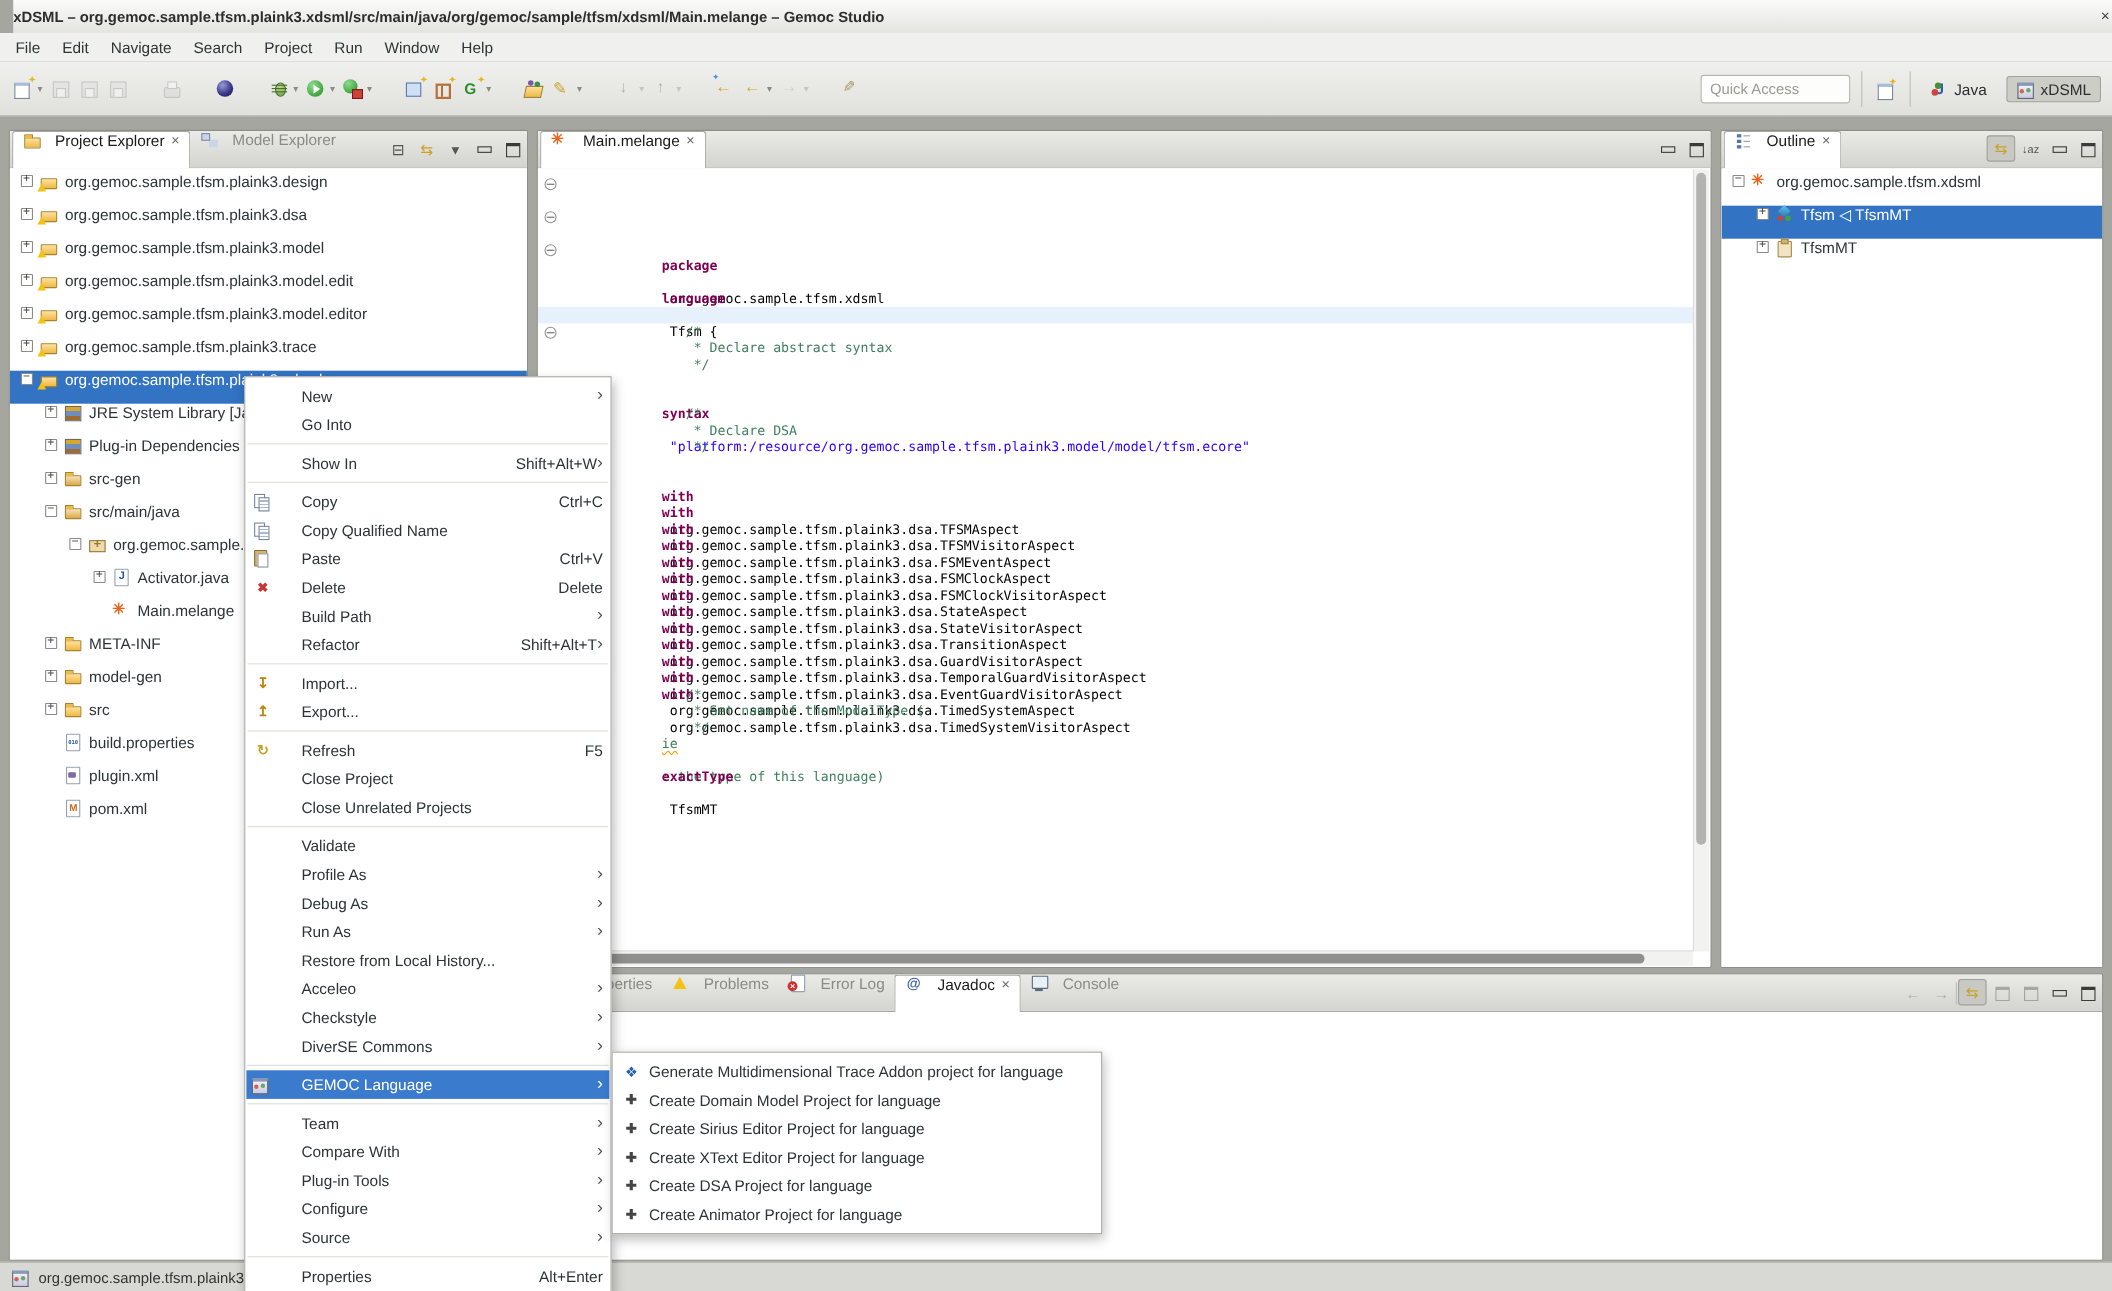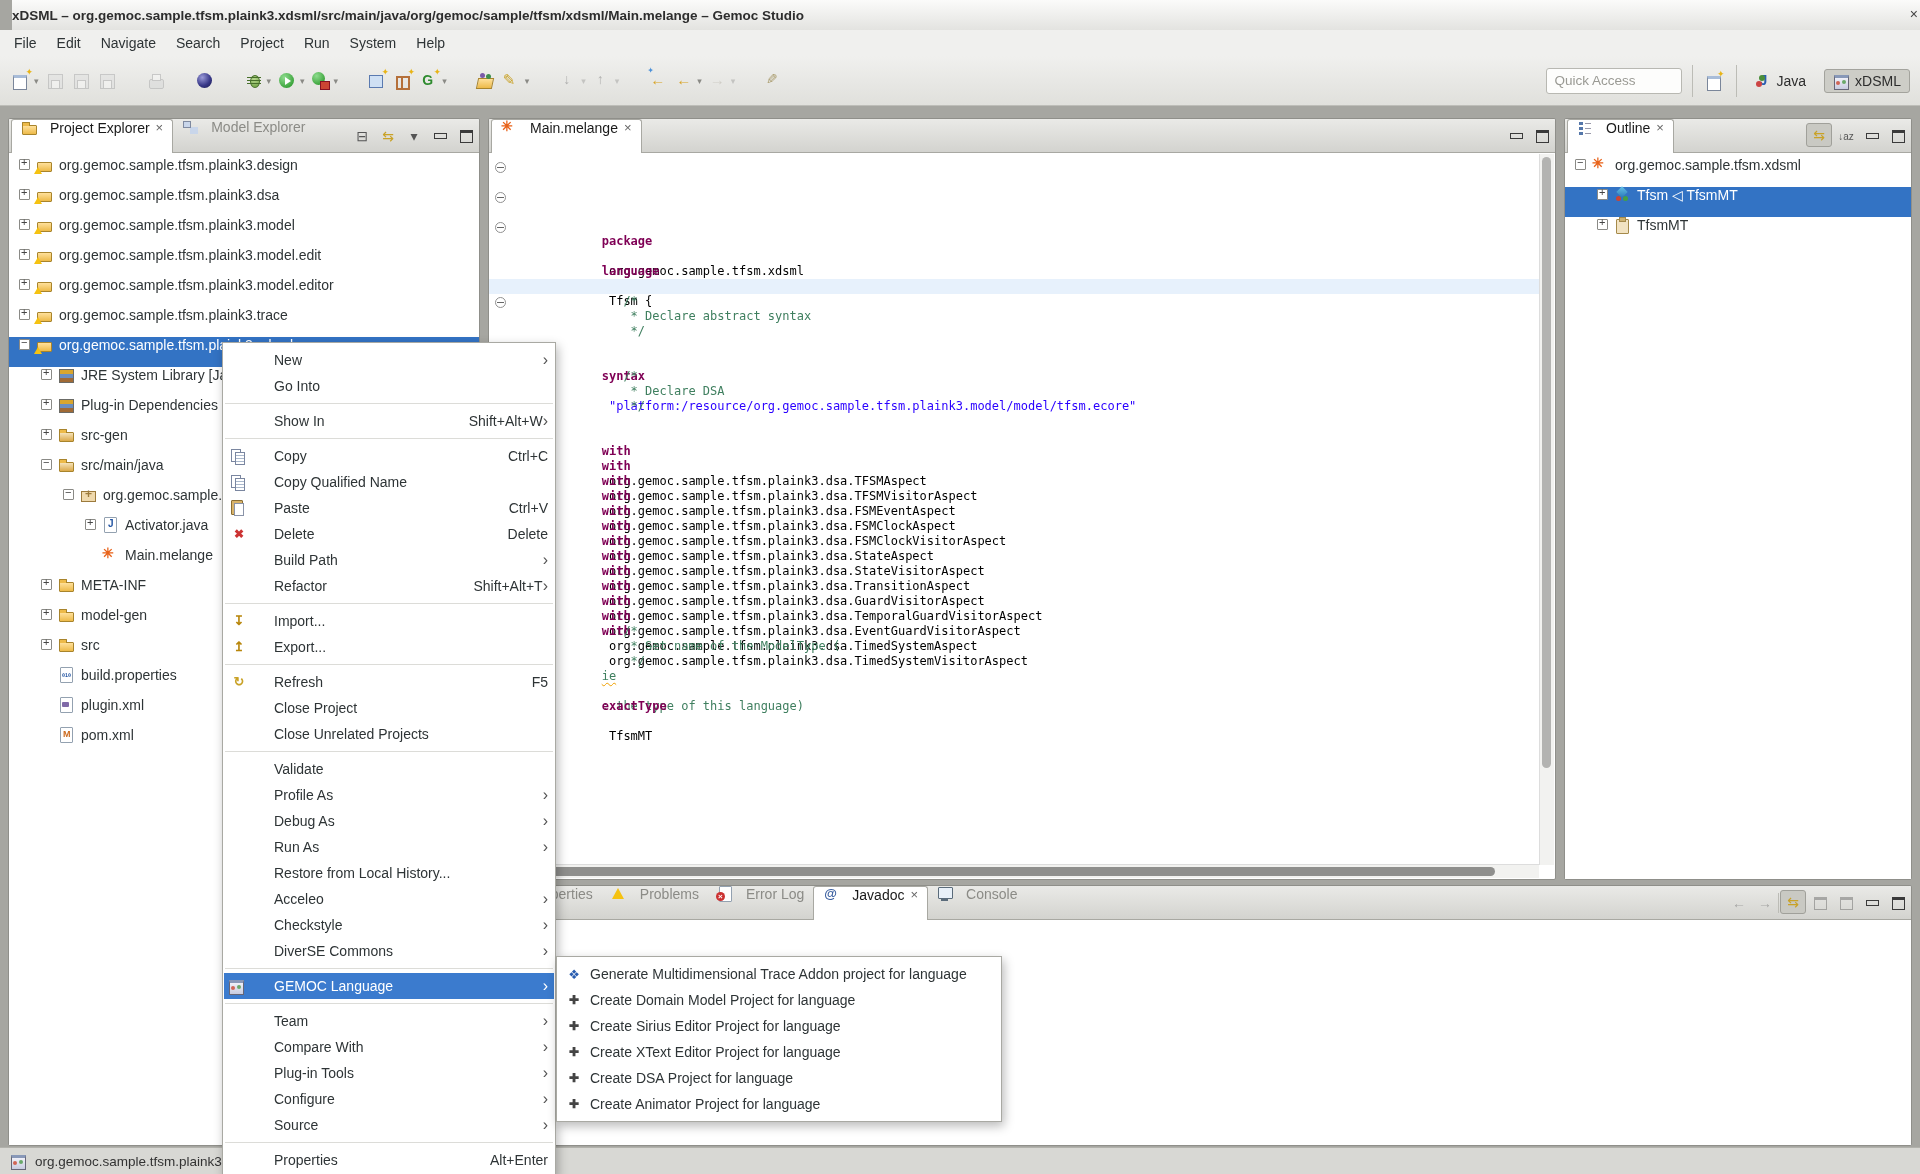--- a/index.html
+++ b/index.html
@@ -228,21 +228,21 @@
     <span class="menu">Edit</span>
 
     <span class="menu">Navigate</span>
 
     <span class="menu">Search</span>
 
     <span class="menu">Project</span>
 
     <span class="menu">Run</span>
 
-    <span class="menu">System</span>
+    <span class="menu">Window</span>
 
     <span class="menu">Help</span>
   </div>
 
 <div class="toolbar">
   <div style="display:flex;align-items:center">
 
       <span class="tbbtn" title="new">
         <span class="tb tb-new"></span>
         <span class="chev">▾</span>

